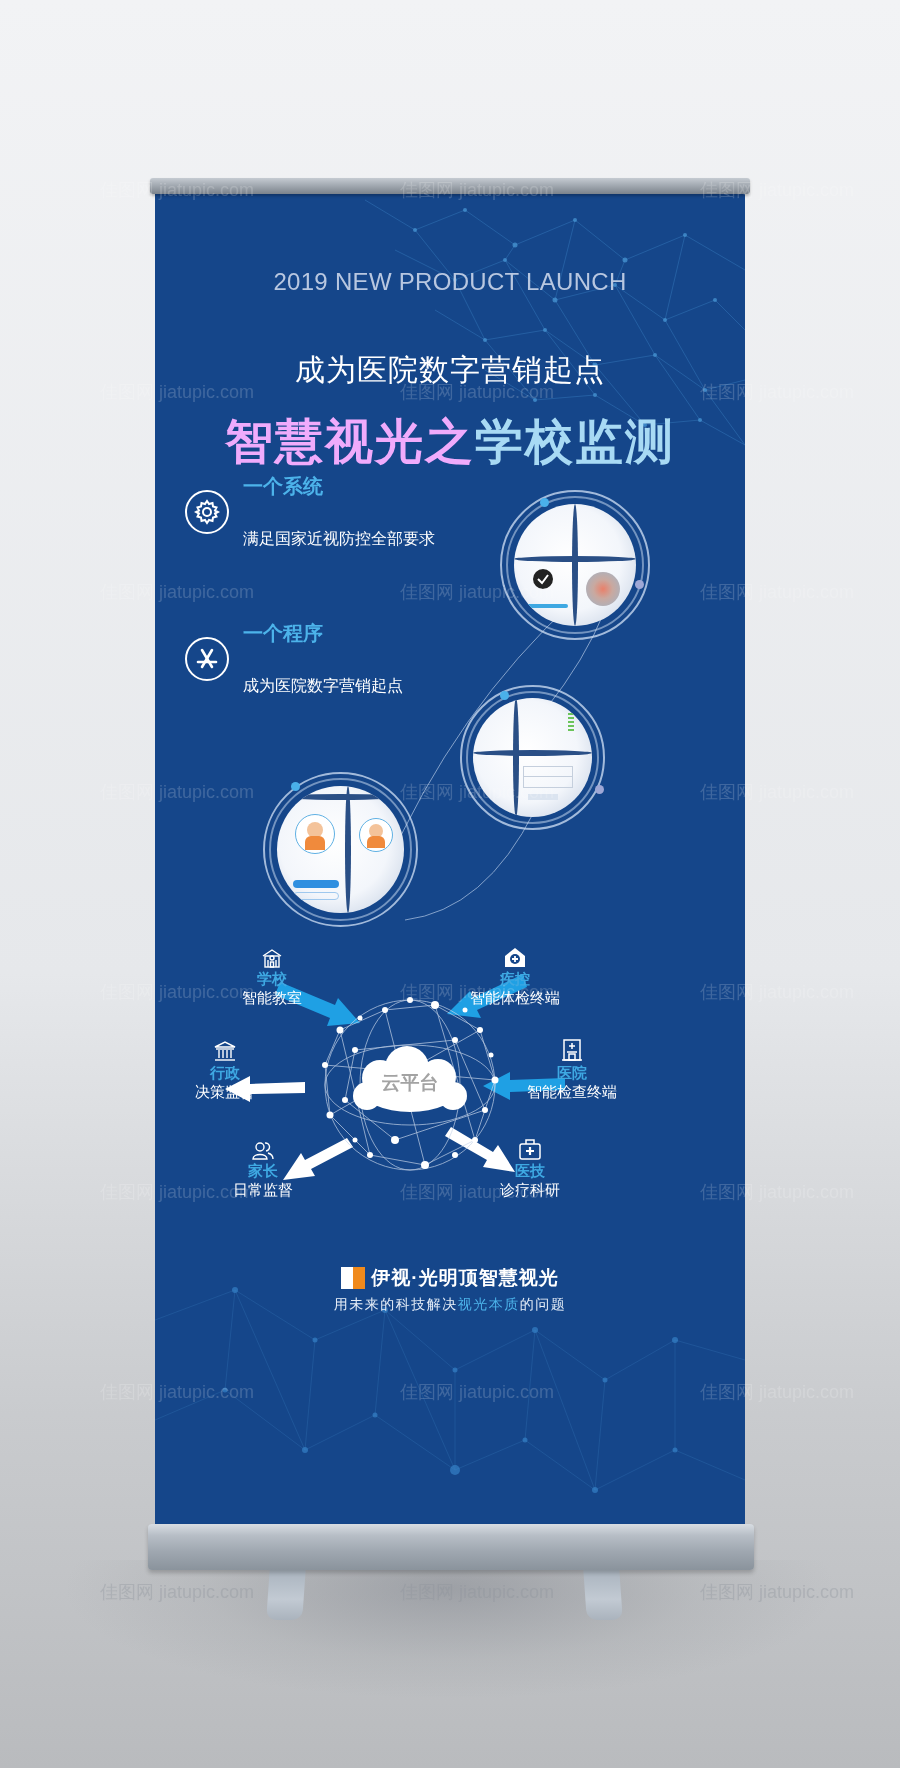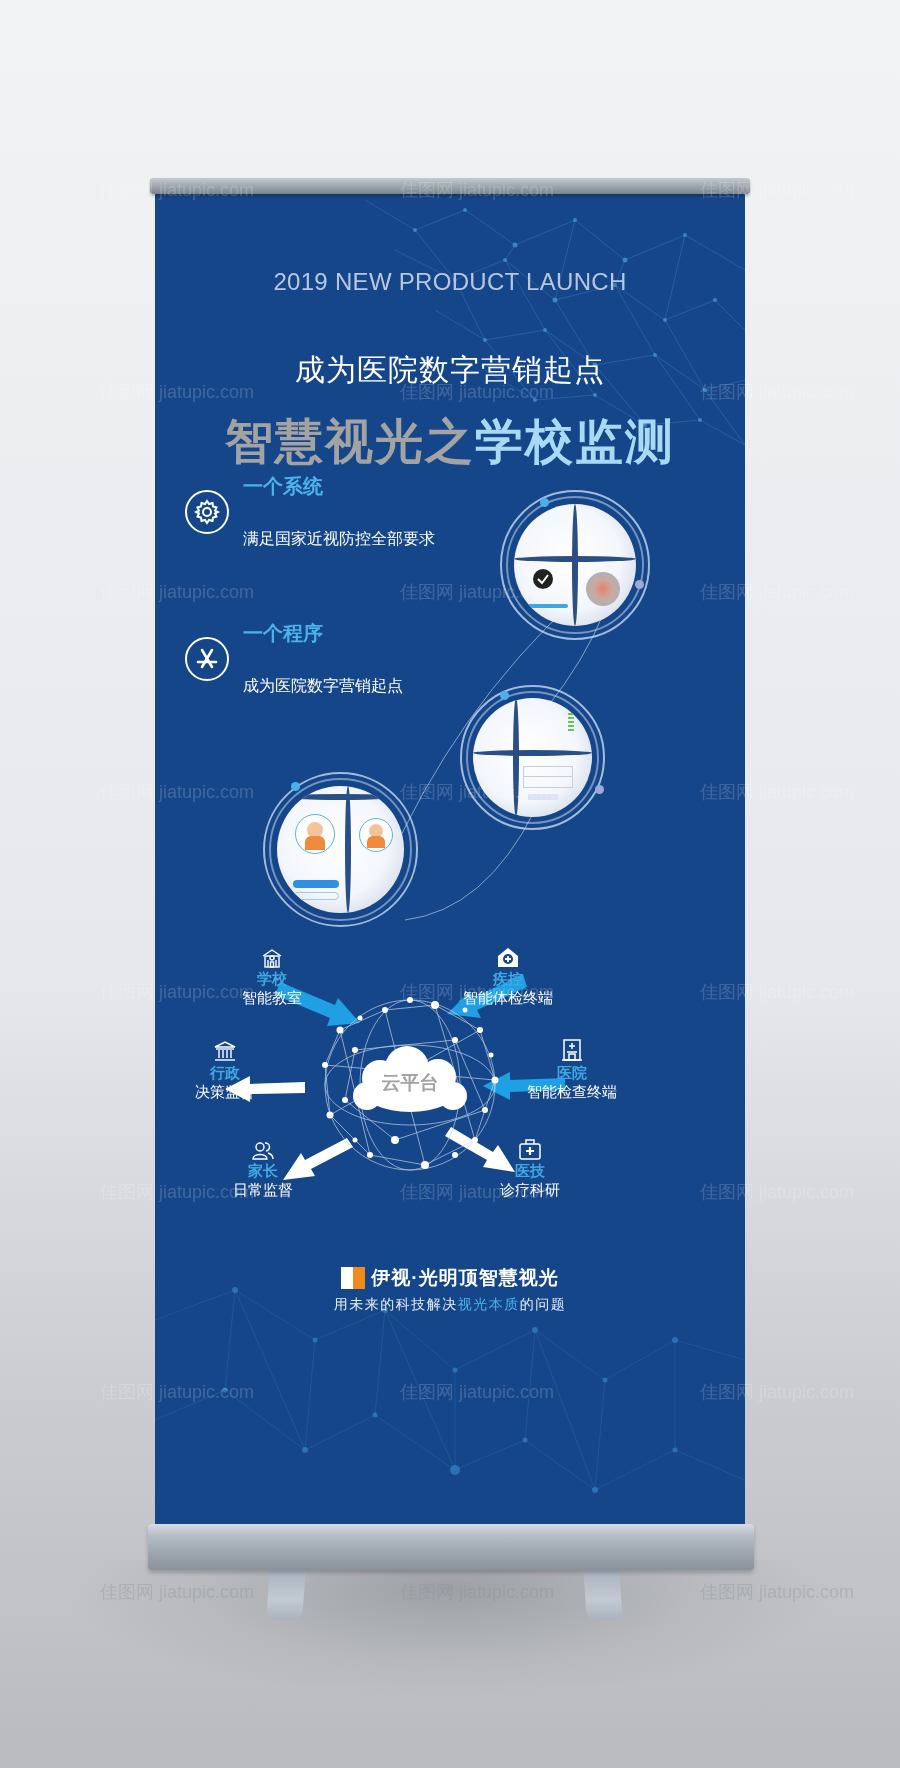--- a/index.html
+++ b/index.html
@@ -49,21 +49,21 @@
     color: #b8c7e0; font-size: 24px; letter-spacing: 0.3px; font-weight: 300;
   }
   .subtitle {
     position: absolute; top: 160px; left: 0; width: 590px; text-align: center;
     color: #ffffff; font-size: 30px; letter-spacing: 1px;
   }
   .title {
     position: absolute; top: 220px; left: 0; width: 590px; text-align: center;
     font-size: 48px; font-weight: bold; letter-spacing: 2px;
   }
-  .title .t1 { color: #a3a3a3; }
+  .title .t1 { color: #f0abfc; }
   .title .t2 { color: #a8daf4; }
 
   .feature {
     position: absolute; left: 30px; height: 60px; display: flex; align-items: center;
   }
   .feature .ficon {
     width: 44px; height: 44px; border: 2.5px solid #fff; border-radius: 50%;
     display: flex; align-items: center; justify-content: center; margin-right: 14px;
   }
   .feature .fhead { color: #4cb3ea; font-size: 20px; font-weight: bold; line-height: 26px; }
@@ -333,21 +333,21 @@
           <circle cx="11" cy="10" r="2"></circle>
           <line x1="7" y1="12" x2="7" y2="19"></line>
           <line x1="15" y1="12" x2="15" y2="19"></line>
           <rect x="9.5" y="14" width="3" height="5"></rect>
         </g>
       </svg>
     <div class="ncat">学校</div>
     <div class="nsub">智能教室</div>
   </div>
 
-  <div class="node" style="left:298px; top:756px; width:110px;">
+  <div class="node" style="left:305px; top:756px; width:110px;">
     <svg class="nicon" width="24" height="22" viewBox="0 0 24 22">
         <path d="M2 10 L12 2 L22 10 L22 21 L2 21 Z" fill="#fff"></path>
         <circle cx="12" cy="13" r="5" fill="#15468a"></circle>
         <path d="M12 10 L12 16 M9 13 L15 13" stroke="#fff" stroke-width="1.8"></path>
       </svg>
     <div class="ncat">疾控</div>
     <div class="nsub">智能体检终端</div>
   </div>
 
   <div class="node" style="left:30px; top:850px; width:80px;">

